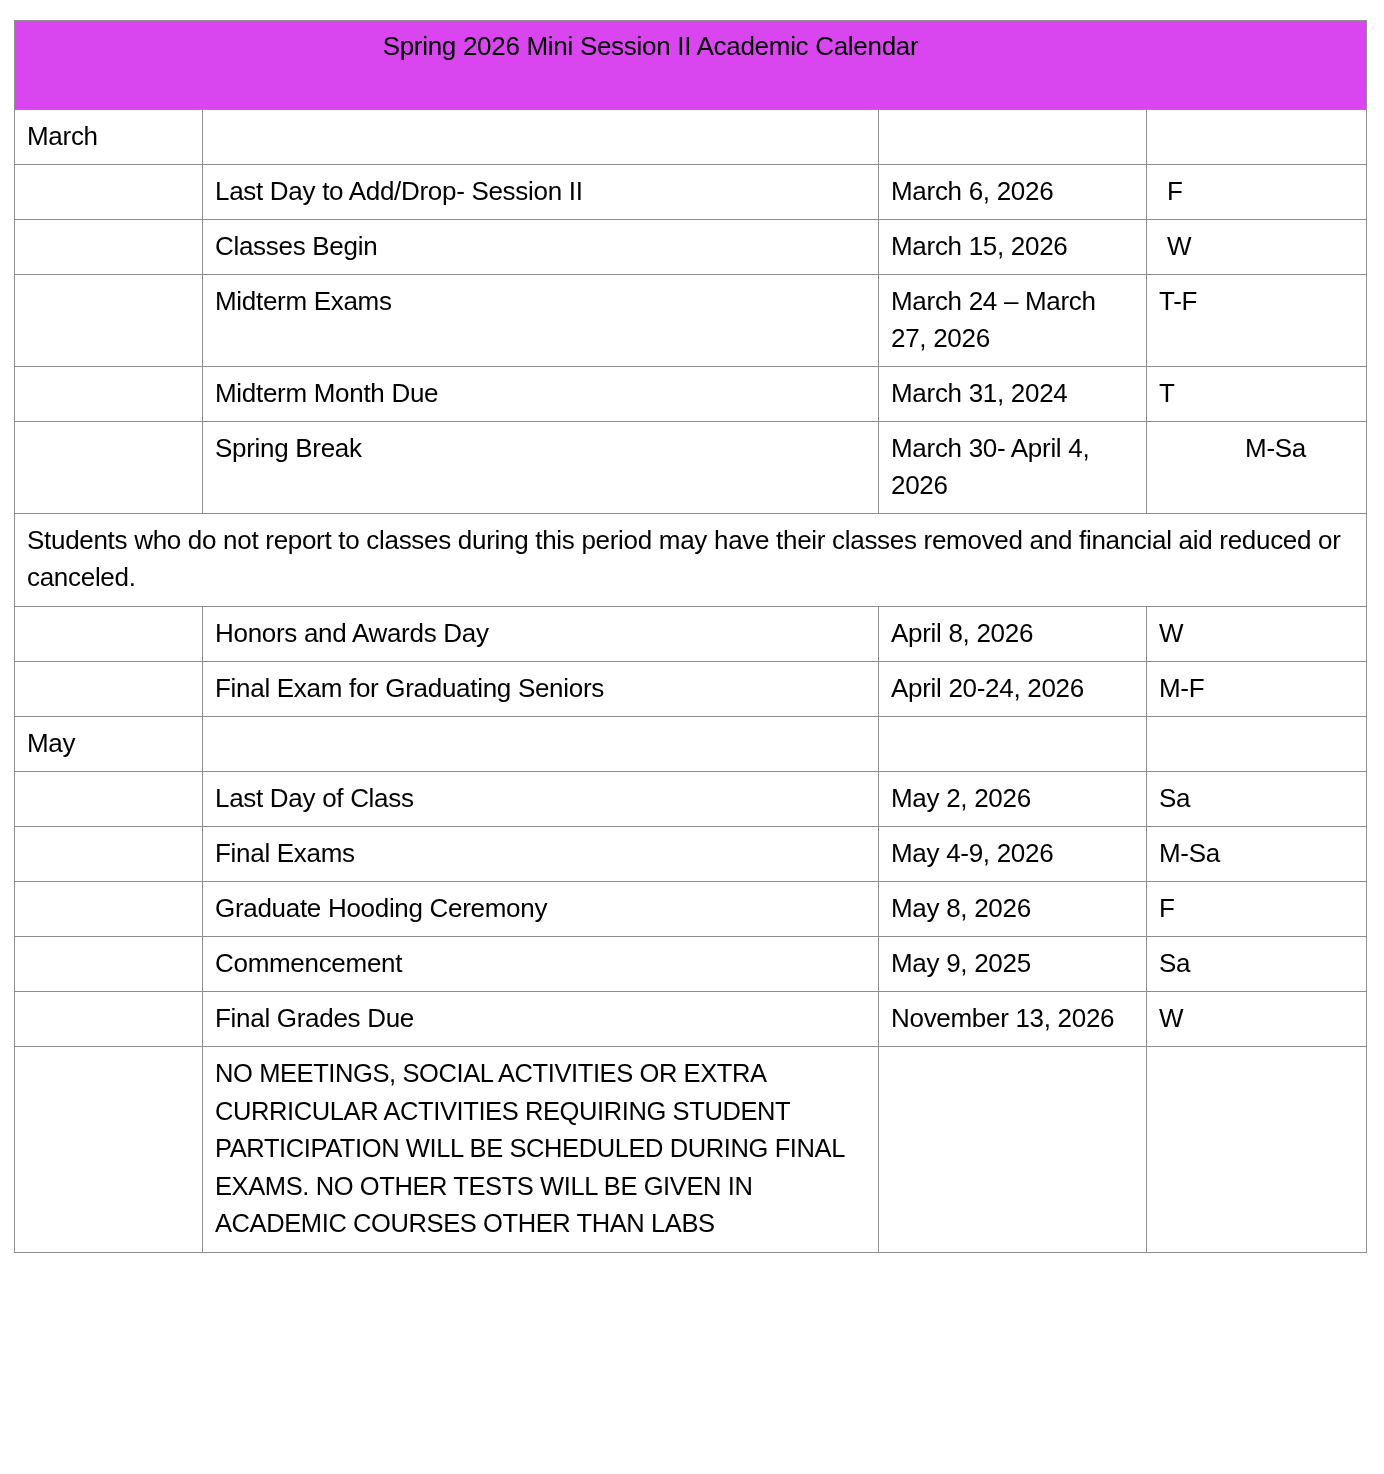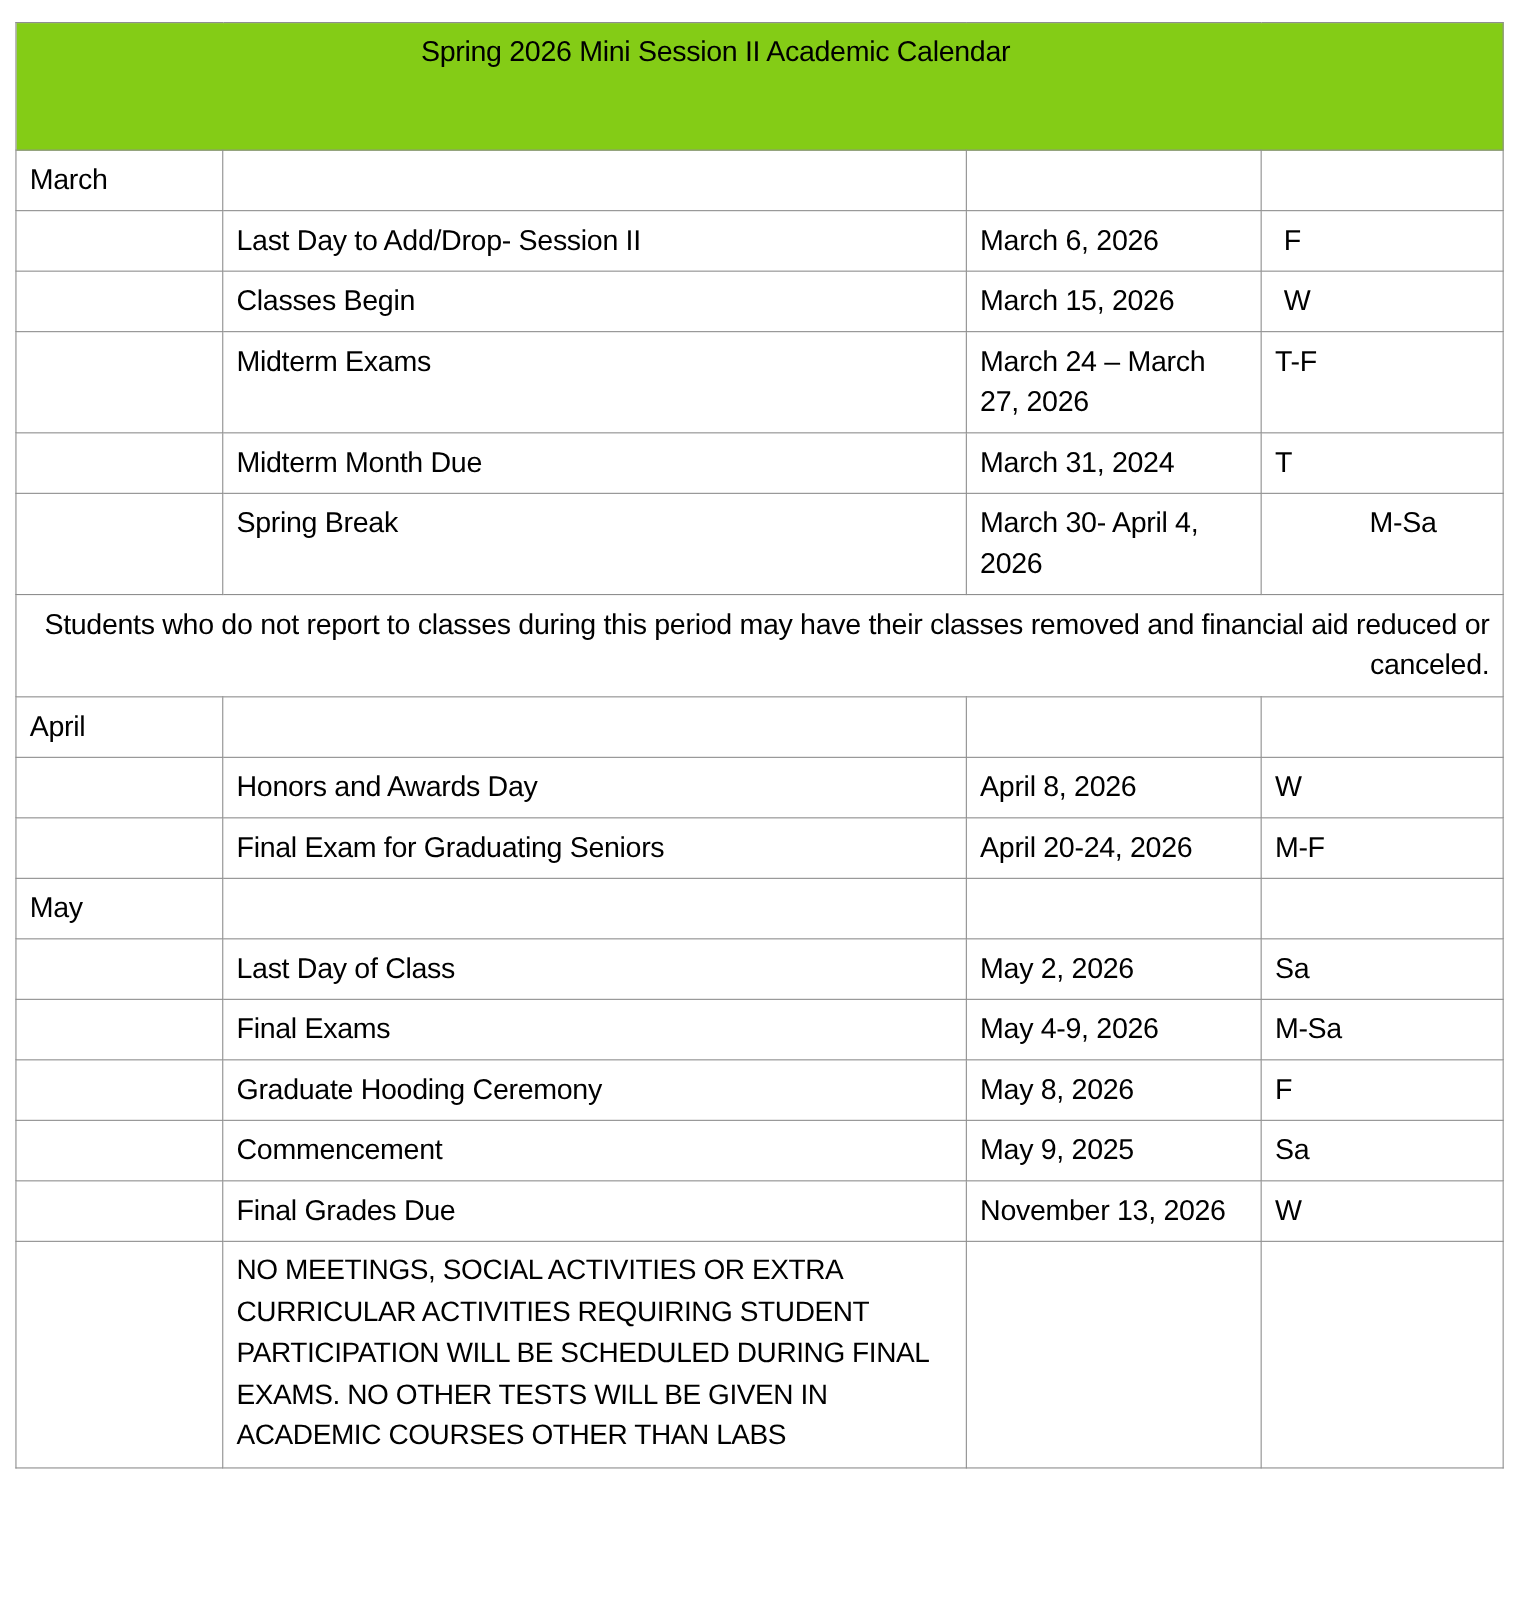--- a/index.html
+++ b/index.html
@@ -19,39 +19,39 @@
     padding: 0 12px;
     vertical-align: top;
     font-weight: normal;
   }
   col.c-month { width: 188px; }
   col.c-event { width: 676px; }
   col.c-date  { width: 268px; }
   col.c-day   { width: 220px; }
 
   .title-row td {
-    background: #84cc16;
-    height: 116px;
+    background: #d946ef;
+    height: 89px;
     text-align: center;
     padding-top: 10px;
     box-sizing: border-box;
   }
   .title-row td span { display: inline-block; margin-left: -80px; }
   .head-row th {
     background: #fbe5a1;
     height: 54px;
     text-align: center;
     vertical-align: middle;
   }
   .row td { height: 55px; box-sizing: border-box; padding-top: 8px; line-height: 37px; }
   .row.tall td { height: 92px; }
   .day-indent { padding-left: 20px !important; }
   .day-center { text-align: center; padding-left: 50px !important; }
   .notice-row td {
-    text-align: right;
+    text-align: left;
     height: 93px;
     box-sizing: border-box;
     padding-top: 8px;
     line-height: 37px;
   }
   .policy-row td {
     height: 206px;
     box-sizing: border-box;
     padding-top: 8px;
     line-height: 37.5px;
@@ -108,26 +108,20 @@
       <td>Spring Break</td>
       <td>March 30- April 4, 2026</td>
       <td class="day-center">M-Sa</td>
     </tr>
 
     <tr class="notice-row">
       <td colspan="4">Students who do not report to classes during this period may have their classes removed and financial aid reduced or canceled.</td>
     </tr>
 
     <tr class="row">
-      <td>April</td>
-      <td></td>
-      <td></td>
-      <td></td>
-    </tr>
-    <tr class="row">
       <td></td>
       <td>Honors and Awards Day</td>
       <td>April 8, 2026</td>
       <td>W</td>
     </tr>
     <tr class="row">
       <td></td>
       <td>Final Exam for Graduating Seniors</td>
       <td>April 20-24, 2026</td>
       <td>M-F</td>

